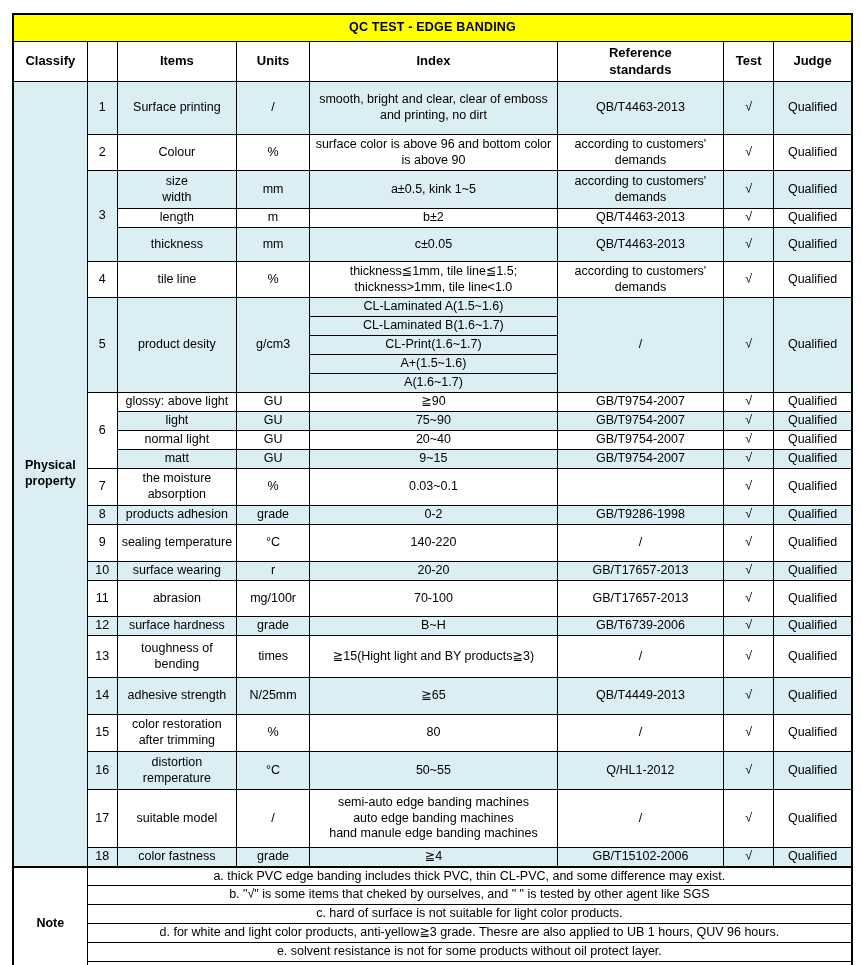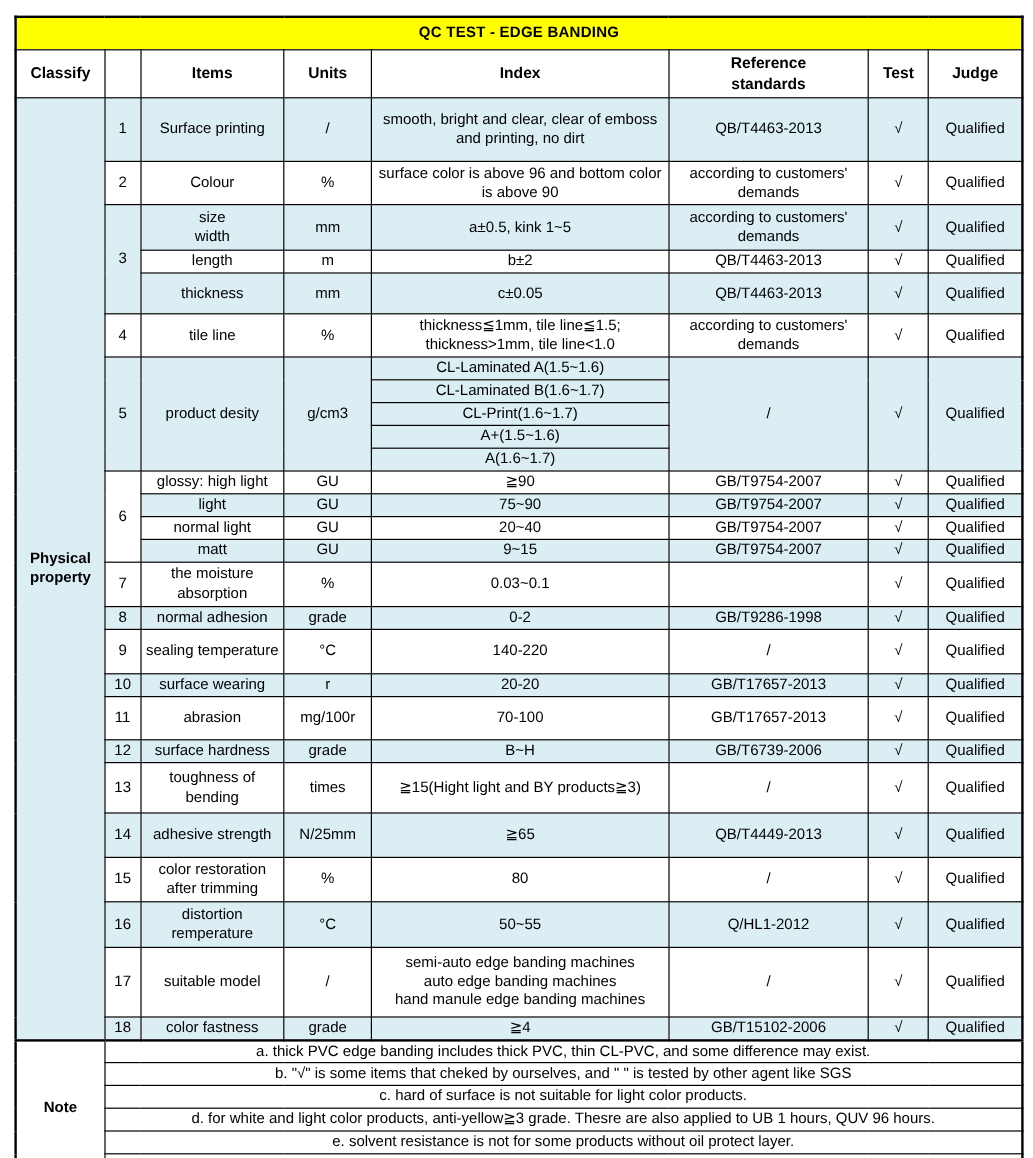--- a/index.html
+++ b/index.html
@@ -126,21 +126,21 @@
   </tr>
   <tr class="band" style="height:19px">
     <td>A+(1.5~1.6)</td>
   </tr>
   <tr class="band" style="height:19px">
     <td>A(1.6~1.7)</td>
   </tr>
 
   <tr style="height:19px">
     <td rowspan="4">6</td>
-    <td>glossy: high light</td>
+    <td>glossy: above light</td>
     <td>GU</td>
     <td>≧90</td>
     <td>GB/T9754-2007</td>
     <td class="check">√</td>
     <td>Qualified</td>
   </tr>
   <tr class="band" style="height:19px">
     <td>light</td>
     <td>GU</td>
     <td>75~90</td>
@@ -169,21 +169,21 @@
     <td>7</td>
     <td>the moisture absorption</td>
     <td>%</td>
     <td>0.03~0.1</td>
     <td></td>
     <td class="check">√</td>
     <td>Qualified</td>
   </tr>
   <tr class="band" style="height:19px">
     <td>8</td>
-    <td>normal adhesion</td>
+    <td>products adhesion</td>
     <td>grade</td>
     <td>0-2</td>
     <td>GB/T9286-1998</td>
     <td class="check">√</td>
     <td>Qualified</td>
   </tr>
   <tr style="height:37px">
     <td>9</td>
     <td>sealing temperature</td>
     <td>°C</td>

